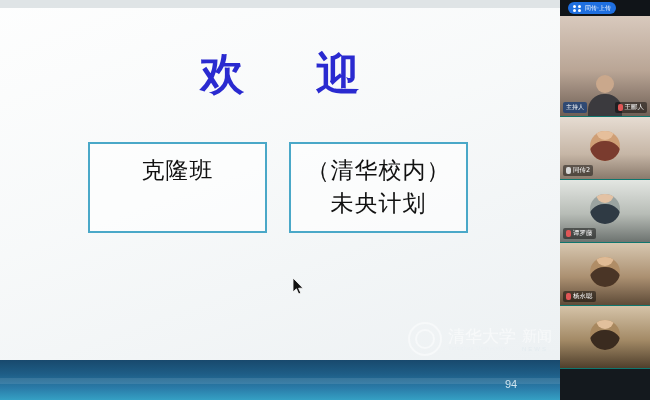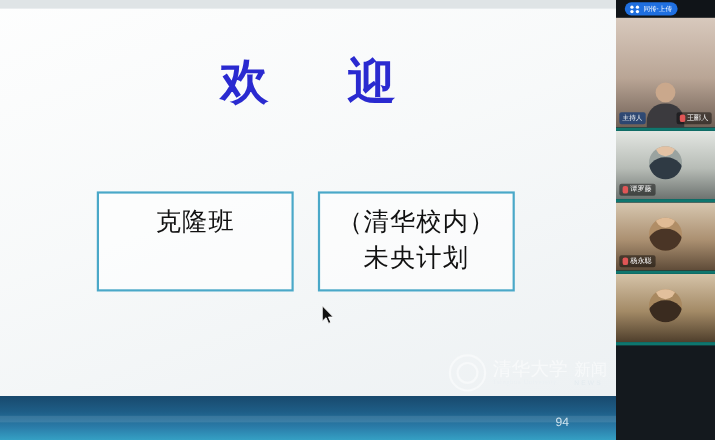--- a/index.html
+++ b/index.html
@@ -16,21 +16,21 @@
     pointer-events:none;}
   .slide-bottom{position:absolute;left:0;top:360px;width:100%;height:40px;
     background:linear-gradient(180deg,#18496d 0%, #1e5d86 35%, #2a7ba8 70%, #35a0c4 100%);}
   .slide-bottom:after{content:"";position:absolute;left:0;top:18px;width:100%;height:6px;
     background:rgba(255,255,255,0.10);}
 
   .slide-title{position:absolute;left:0;top:45px;width:560px;text-align:center;
     font-family:"DejaVu Sans","Liberation Sans",sans-serif;
     font-size:44px;font-weight:700;color:#2a2ad0;letter-spacing:28px;text-indent:28px;}
 
-  .boxes{position:absolute;left:88px;top:142px;width:380px;display:flex;gap:22px;margin-top:32px;}
+  .boxes{position:absolute;left:88px;top:142px;width:380px;display:flex;gap:22px;}
   .box{flex:1;border:2px solid #4aa8c8;background:rgba(255,255,255,0.6);
     padding:10px 4px 12px;text-align:center;}
   .box-line{font-family:"DejaVu Sans","Liberation Sans",sans-serif;
     font-size:23px;color:#111;line-height:1.42;letter-spacing:1px;}
 
   .cursor{position:absolute;left:293px;top:278px;width:12px;height:18px;}
   .cursor svg{display:block;}
 
   .watermark{position:absolute;right:8px;bottom:44px;display:flex;align-items:center;gap:6px;opacity:0.55;}
   .wm-seal{width:30px;height:30px;border-radius:50%;border:2px solid #ffffff;opacity:.85;
@@ -53,21 +53,21 @@
   .meet-pill{position:absolute;left:8px;top:2px;height:12px;display:flex;align-items:center;gap:3px;
     background:#1f6fe0;border-radius:6px;padding:0 5px;}
   .meet-pill .dots{width:9px;height:7px;position:relative;}
   .meet-pill .dots i{position:absolute;width:3px;height:3px;border-radius:50%;background:#fff;}
   .meet-pill .dots i:nth-child(1){left:0;top:0;}
   .meet-pill .dots i:nth-child(2){left:5px;top:0;}
   .meet-pill .dots i:nth-child(3){left:0;top:4px;}
   .meet-pill .dots i:nth-child(4){left:5px;top:4px;}
   .meet-pill span{font-size:6px;color:#fff;font-family:"DejaVu Sans","Liberation Sans",sans-serif;}
 
-  .tile{position:relative;width:90px;height:62px;overflow:hidden;border-bottom:3px solid #0f766e;}
+  .tile{position:relative;width:90px;height:62px;overflow:hidden;border-bottom:1px solid #0f766e;}
   .tile.main{height:100px;}
   .tile .bg{position:absolute;inset:0;}
   .tile .name{position:absolute;left:3px;bottom:3px;font-size:6.5px;color:#fff;
     background:rgba(0,0,0,0.45);padding:1px 3px;border-radius:2px;
     font-family:"DejaVu Sans","Liberation Sans",sans-serif;display:flex;align-items:center;gap:2px;}
   .mic{width:5px;height:7px;border-radius:2px;background:#d9d9d9;position:relative;display:inline-block;}
   .mic.off{background:#e05656;}
   .badge-host{position:absolute;left:3px;bottom:3px;font-size:6px;color:#fff;background:rgba(20,60,120,.75);
     padding:1px 3px;border-radius:2px;font-family:"DejaVu Sans","Liberation Sans",sans-serif;}
 
@@ -149,20 +149,33 @@
           <div class="body" style="background:#3b3a3e;"></div>
         </div>
       </div>
       <div class="badge-host">主持人</div>
       <div class="name" style="left:auto;right:3px;">
         <span class="mic off"></span>
         <span>王郦人</span>
       </div>
     </div>
 
+    <div class="tile">
+      <div class="bg" style="background:linear-gradient(180deg,#e6dcd2 0%,#c6b6a6 60%,#8a7a6c 100%);"></div>
+      <div class="circle-frame" style="background:#cf9f76;">
+        <div class="person" style="bottom:-2px;">
+            <div class="head" style="background:#e6bf9b;"></div>
+            <div class="body" style="background:#7a3b2e;"></div>
+          </div>
+      </div>
+      <div class="name">
+        <span class="mic"></span>
+        <span>同传2</span>
+      </div>
+    </div>
 
 
     <div class="tile">
       <div class="bg" style="background:linear-gradient(180deg,#e3e6e2 0%,#b7bcb6 55%,#6d7370 100%);"></div>
       <div class="circle-frame" style="background:#9aa3a0;">
         <div class="person" style="bottom:-2px;">
             <div class="head" style="background:#e3c2a4;"></div>
             <div class="body" style="background:#2f3a44;"></div>
           </div>
       </div>

